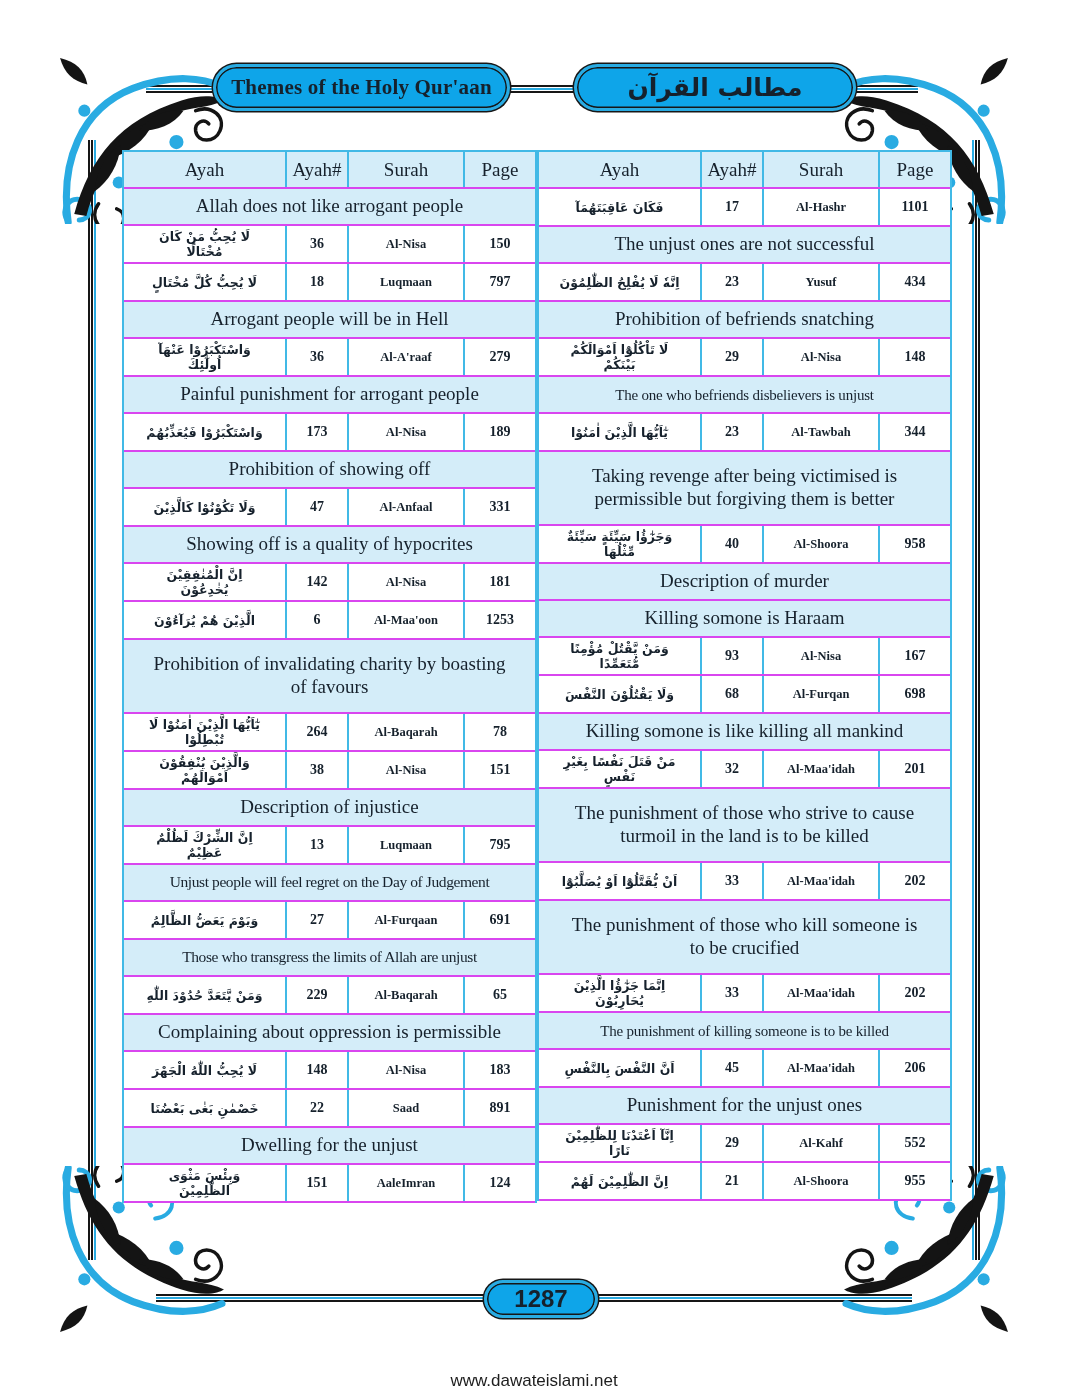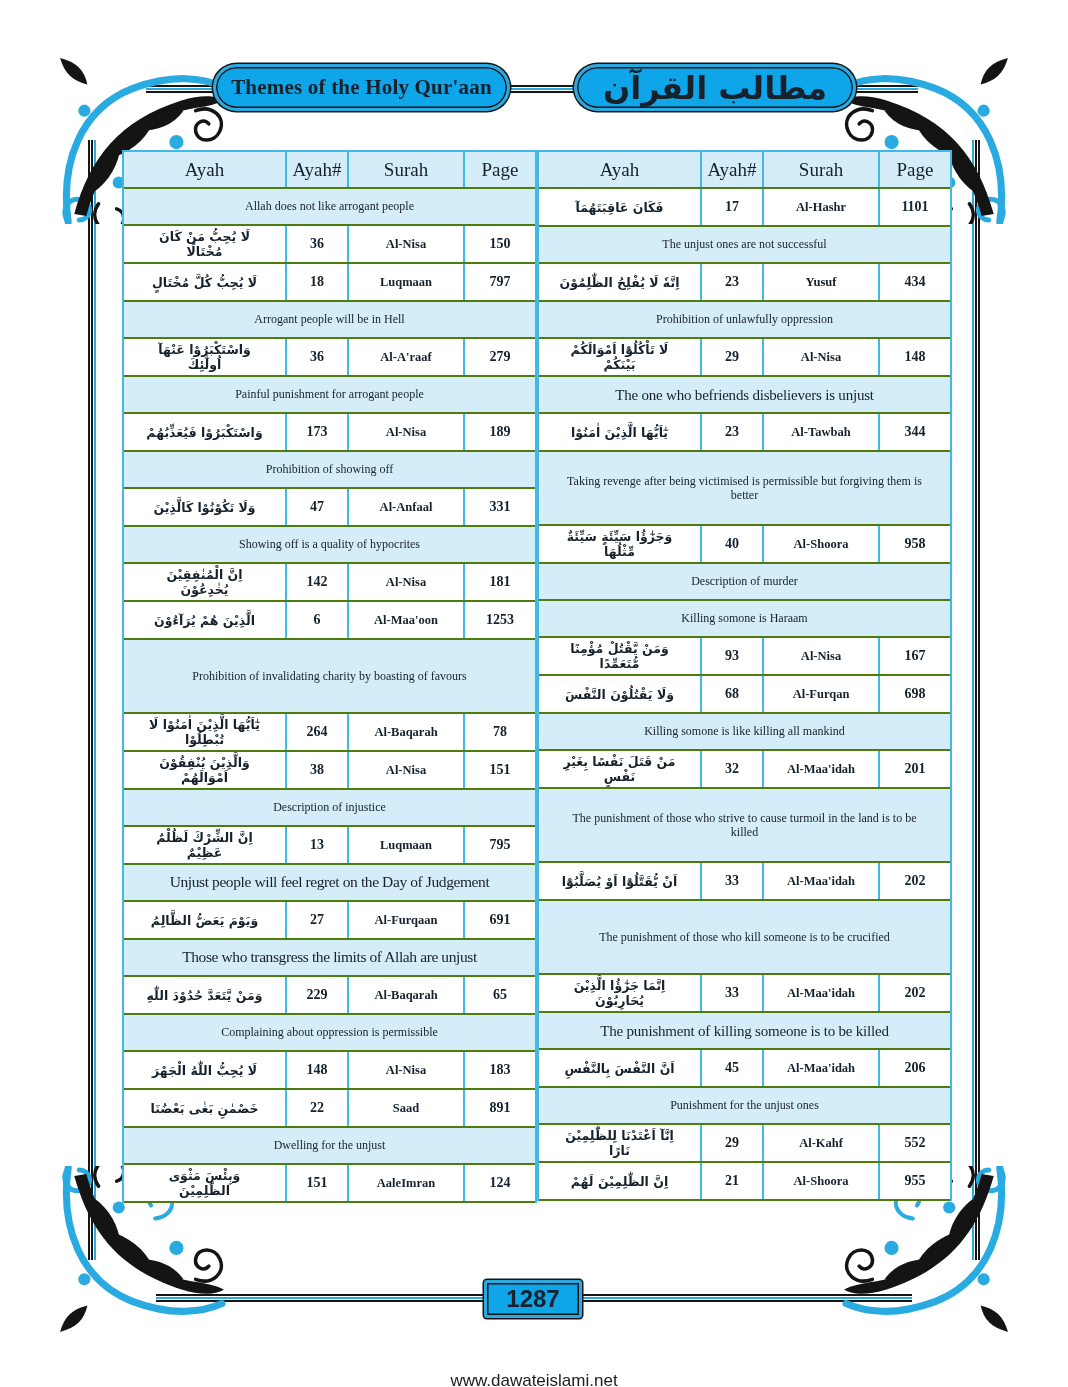--- a/index.html
+++ b/index.html
@@ -21,42 +21,42 @@
   .corner{position:absolute;width:172px;height:172px;z-index:2;}
   .corner-tl{left:54px;top:52px;}
   .corner-tr{left:842px;top:52px;transform:scaleX(-1);}
   .corner-bl{left:54px;top:1166px;transform:scaleY(-1);}
   .corner-br{left:842px;top:1166px;transform:scale(-1,-1);}
   
   .pill{position:absolute;z-index:3;background:#0ea5e9;border:3px solid #29abe2;border-radius:28px;
     box-shadow:0 0 0 1.5px #161616, inset 0 0 0 1.5px #161616;
     display:flex;align-items:center;justify-content:center;box-sizing:border-box;}
   .pill-title-en{left:213px;top:64px;width:297px;height:47px;font-size:21px;font-weight:bold;letter-spacing:.2px;}
-  .pill-title-ar{left:574px;top:64px;width:282px;height:47px;font-size:32px;font-weight:bold;
+  .pill-title-ar{left:574px;top:64px;width:282px;height:47px;font-size:25px;font-weight:bold;
     font-family:"DejaVu Sans", sans-serif;direction:rtl;}
-  .pill-page-no{left:484px;top:1280px;width:98px;height:38px;font-size:24px;font-weight:bold;
-    font-family:"Liberation Sans", sans-serif;border-radius:3px;}
+  .pill-page-no{left:484px;top:1280px;width:114px;height:38px;font-size:24px;font-weight:bold;
+    font-family:"Liberation Sans", sans-serif;border-radius:19px;}
   
   .qtable{position:absolute;top:150px;width:415px;box-sizing:border-box;
     border:2px solid #41b9e6;border-bottom:none;z-index:2;background:#fff;}
   #left-table{left:122px;}
   #right-table{left:537px;}
-  .row{display:flex;align-items:stretch;border-bottom:2px solid #4d7c0f;box-sizing:border-box;}
+  .row{display:flex;align-items:stretch;border-bottom:2px solid #d946ef;box-sizing:border-box;}
   .cell{display:flex;align-items:center;justify-content:center;box-sizing:border-box;
     text-align:center;overflow:hidden;}
   .cell + .cell{border-left:2px solid #41b9e6;}
   .c0{width:161px;}
   .c1{width:62px;}
   .c2{width:116px;}
   .c3{flex:1;}
   .header-row{height:37px;background:#d4edf9;}
   .header-row .cell{font-size:19px;}
   .theme-row{height:37px;background:#d4edf9;}
   .theme-row.two-line{height:74px;}
-  .theme-cell{width:100%;font-size:12px;line-height:1.2;padding:0 4px;}
+  .theme-cell{width:100%;font-size:19px;line-height:1.2;padding:0 4px;}
   .two-line .theme-cell{padding:8px 26px;}
   .theme-row.bold .theme-cell{font-weight:normal;text-align:right;}
   .theme-cell.tight1{font-size:15px;letter-spacing:-0.2px;}
   .theme-cell.tight2{font-size:15.5px;letter-spacing:-0.4px;}
   .entry-row{height:38px;background:#ffffff;}
   .ayah-cell{font-family:"DejaVu Sans", sans-serif;font-size:12.5px;font-weight:bold;direction:rtl;padding:0 19px;}
   .num-cell,.page-cell{font-size:14px;font-weight:bold;}
   .surah-cell{font-size:12.5px;font-weight:bold;}
   
   .website{position:absolute;left:0;right:0;top:1371px;text-align:center;z-index:2;
@@ -259,21 +259,21 @@
       <div class="row theme-row">
         <div class="cell theme-cell">The unjust ones are not successful</div>
       </div>
       <div class="row entry-row">
         <div class="cell c0 ayah-cell" dir="rtl">اِنَّهٗ لَا يُفْلِحُ الظّٰلِمُوْنَ</div>
         <div class="cell c1 num-cell">23</div>
         <div class="cell c2 surah-cell">Yusuf</div>
         <div class="cell c3 page-cell">434</div>
       </div>
       <div class="row theme-row">
-        <div class="cell theme-cell">Prohibition of unlawfully oppression</div>
+        <div class="cell theme-cell">Prohibition of befriends snatching</div>
       </div>
       <div class="row entry-row">
         <div class="cell c0 ayah-cell" dir="rtl">لَا تَاْكُلُوْٓا اَمْوَالَكُمْ بَيْنَكُمْ</div>
         <div class="cell c1 num-cell">29</div>
         <div class="cell c2 surah-cell">Al-Nisa</div>
         <div class="cell c3 page-cell">148</div>
       </div>
       <div class="row theme-row">
         <div class="cell theme-cell tight1">The one who befriends disbelievers is unjust</div>
       </div>

